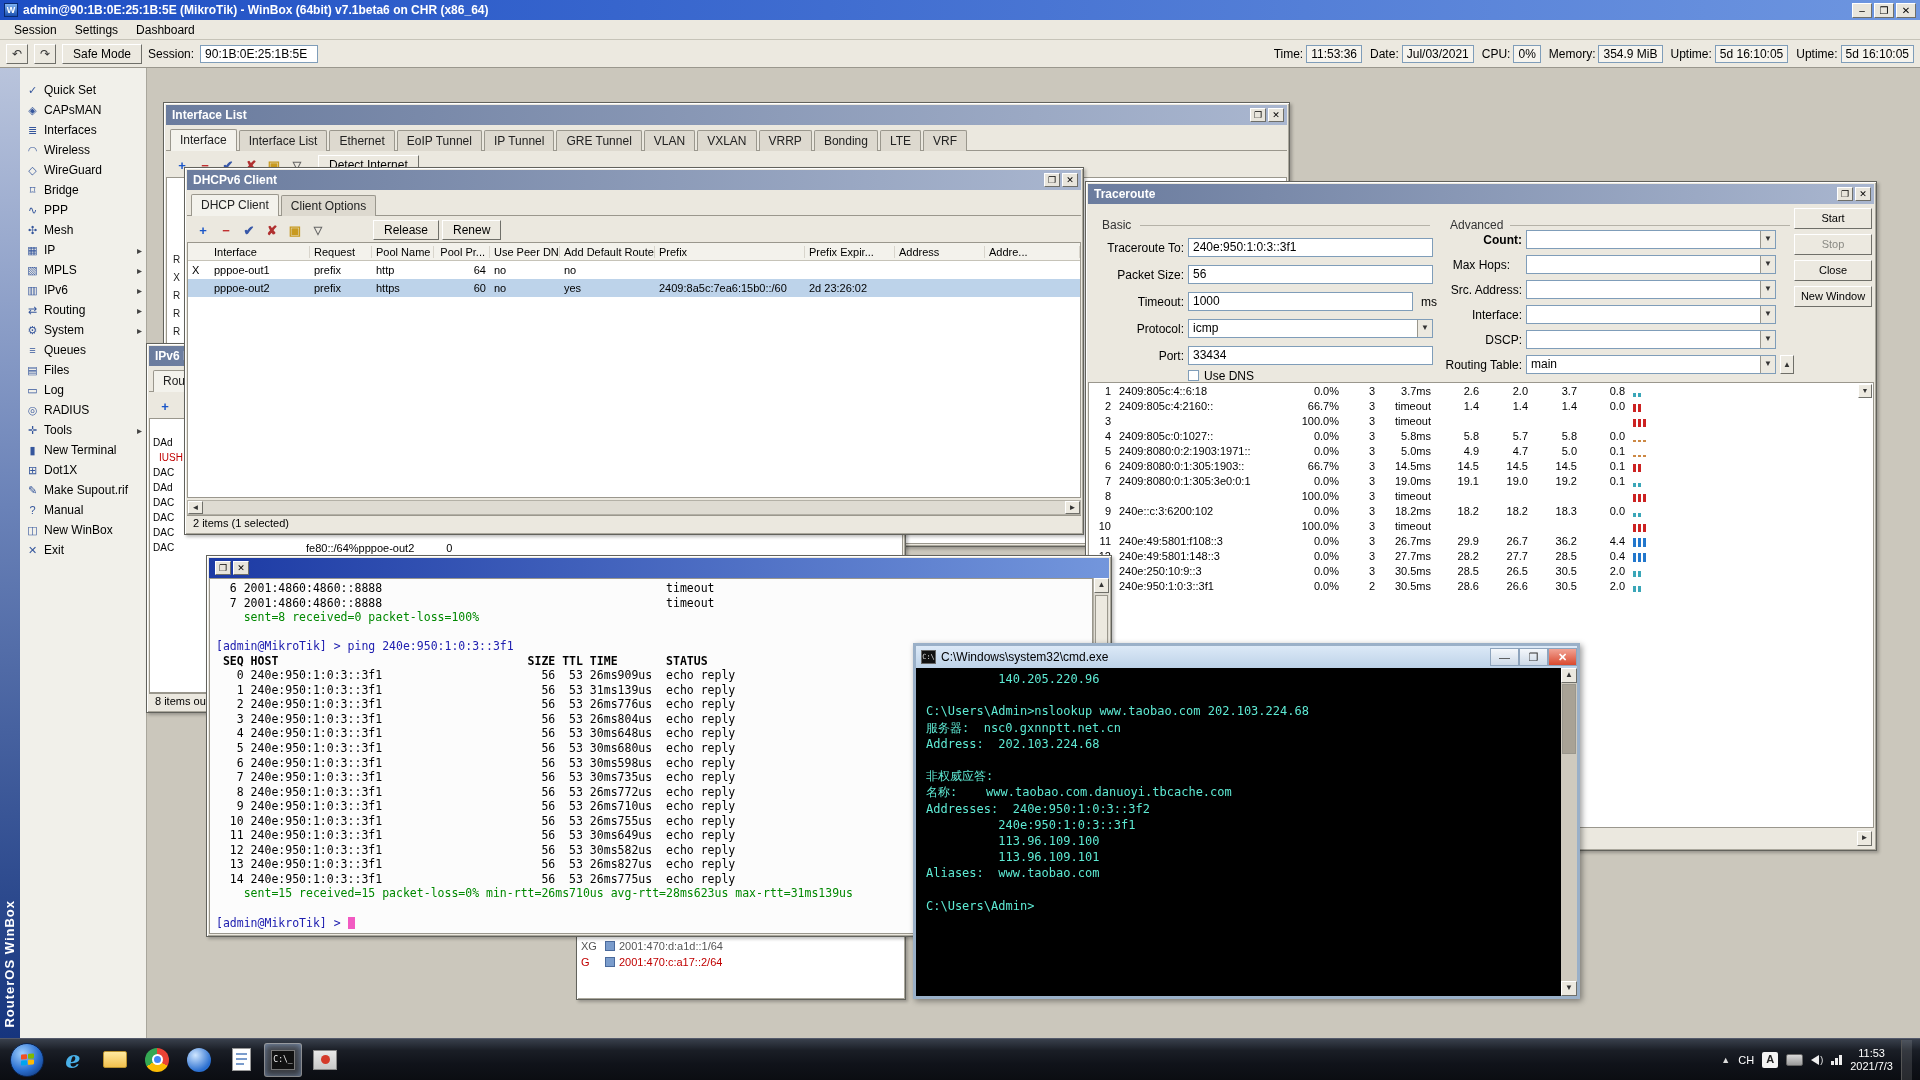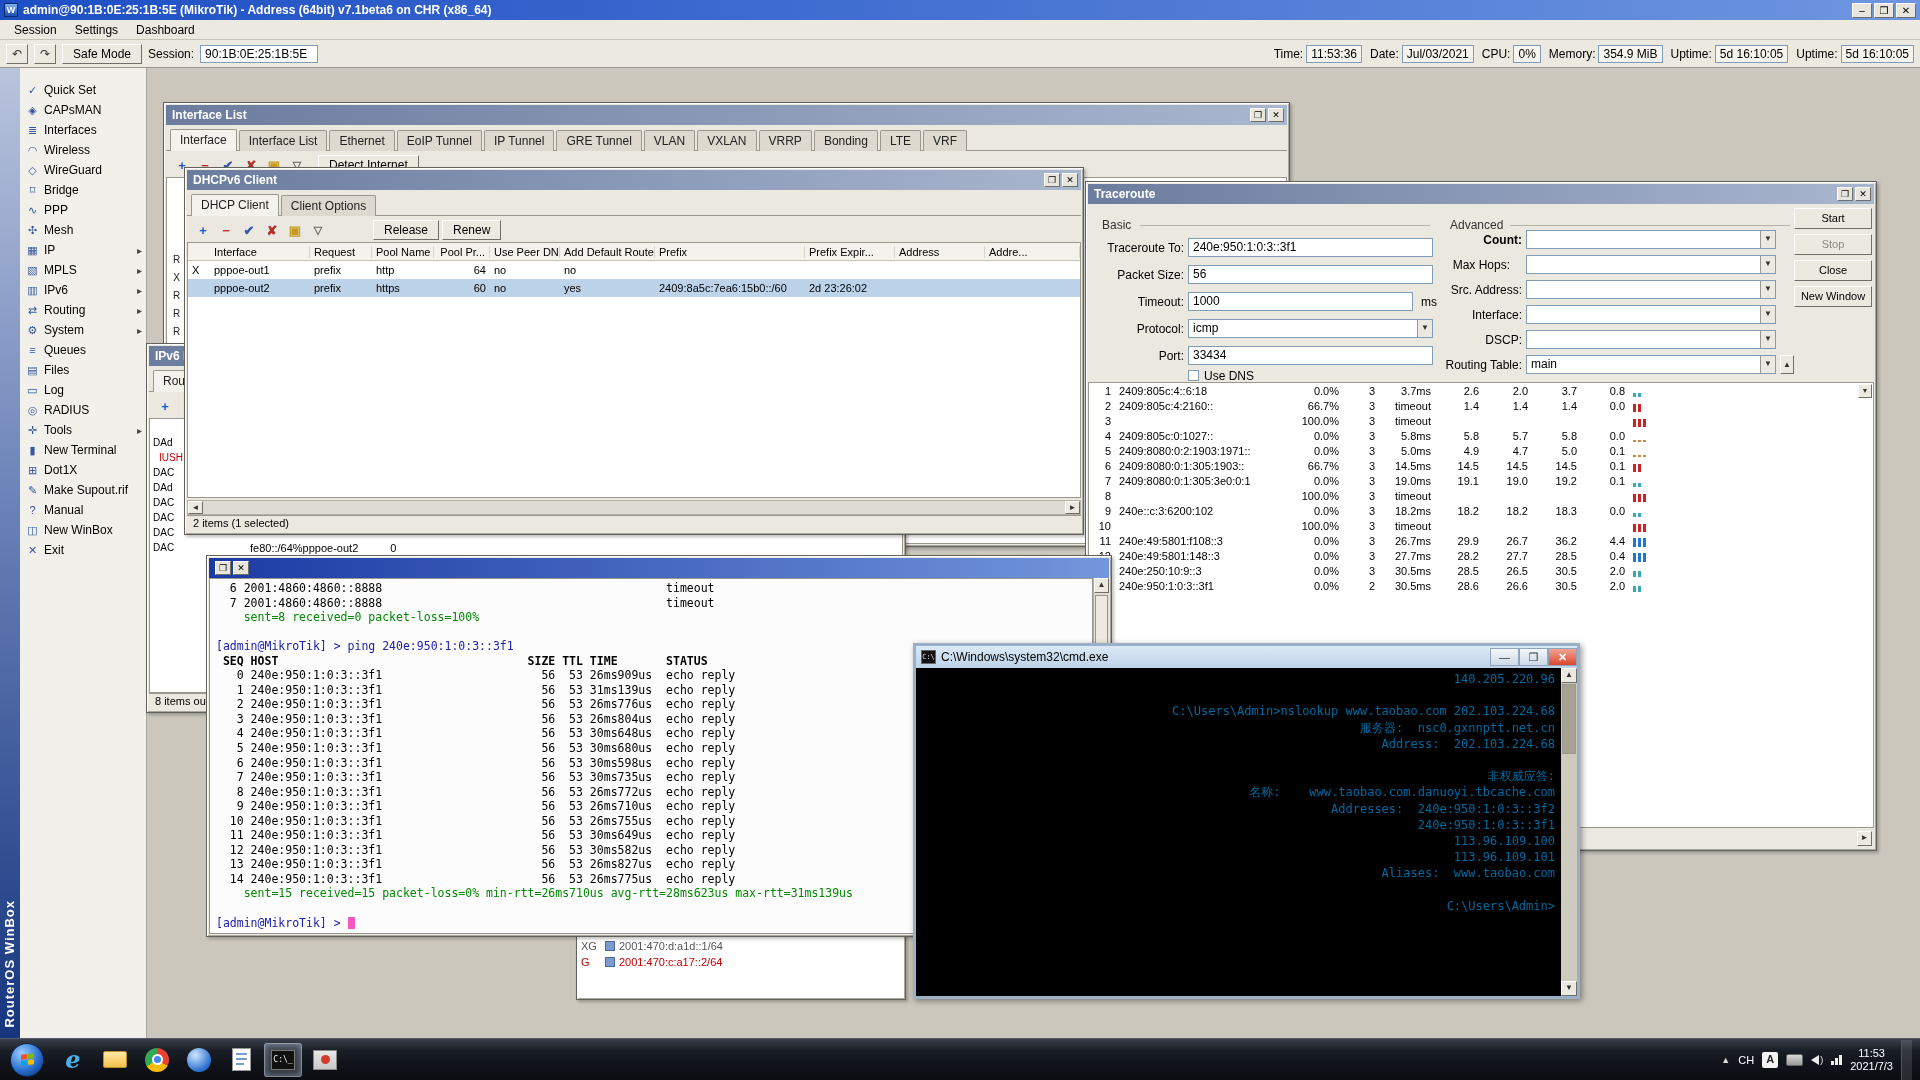--- a/index.html
+++ b/index.html
@@ -101,22 +101,22 @@
 
   
   .cmdwin { border:3px solid #9ab0c8; background:#000; }
   .cmdtitle { height:22px; background:linear-gradient(#dce9f7,#bdd2e8); display:flex; align-items:center;
     gap:5px; padding:0 0 0 5px; font-size:12px; color:#000; }
   .cmdico { width:15px; height:14px; background:#111; border:1px solid #666; color:#ddd; font-size:7px;
     line-height:12px; text-align:center; font-family:"DejaVu Sans Mono",monospace; }
   .cmdbtn { width:29px; height:18px; font-size:11px; text-align:center; line-height:16px;
     background:linear-gradient(#f4f7fb,#cdd9e7); border:1px solid #8ea4bd; color:#333; }
   .cmdbtn.close { background:linear-gradient(#f2a394,#d9492f); color:#fff; font-weight:bold; }
-  .cmdpre { margin:0; padding:3px 22px; font-family:"DejaVu Sans Mono",monospace; font-size:12px;
-    line-height:16.2px; white-space:pre; color:#0369a1;text-align:right; }
+  .cmdpre { margin:0; padding:3px 10px; font-family:"DejaVu Sans Mono",monospace; font-size:12px;
+    line-height:16.2px; white-space:pre; color:#5eead4; }
   .cmdscroll { position:absolute; top:22px; right:0; bottom:0; width:16px; background:#cfcabe; }
 
   
   .taskbar { position:absolute; left:0; top:1038px; width:1920px; height:42px;
     background:linear-gradient(#39404c 0%,#1a1e26 28%,#10131a 60%,#0b0d12 100%);
     border-top:1px solid #53596a; display:flex; align-items:center; padding:0 4px; gap:4px; color:#fff; }
   .orb { width:34px; height:34px; border-radius:50%; margin:0 6px;
     background:radial-gradient(circle at 35% 30%,#9fd0ff,#2a6fd0 55%,#0a2a66 100%);
     border:1px solid #0a2450; display:flex; align-items:center; justify-content:center; }
   .flag { display:grid; grid-template-columns:6px 6px; grid-template-rows:5px 5px; gap:1px; transform:skewY(-6deg); }
@@ -130,21 +130,21 @@
   .showdesk { width:11px; height:40px; background:rgba(255,255,255,.12); border-left:1px solid #555; }
 
   .flagcol { position:absolute; font-size:10px; color:#222; }
   .flagcol div { height:18px; display:flex; align-items:center; justify-content:center; }
 </style>
 </head>
 <body>
 
 <div class="main-title">
   <span class="app-ico">W</span>
-  <span class="main-title-text">admin@90:1B:0E:25:1B:5E (MikroTik) - Address (64bit) v7.1beta6 on CHR (x86_64)</span>
+  <span class="main-title-text">admin@90:1B:0E:25:1B:5E (MikroTik) - WinBox (64bit) v7.1beta6 on CHR (x86_64)</span>
   <span class="cap-btns">
     <span class="cap">–</span>
     <span class="cap">❐</span>
     <span class="cap">✕</span>
   </span>
 </div>
 <div class="menubar" id="menubar">
     <span class="menu-item">Session</span>
     <span class="menu-item">Settings</span>
     <span class="menu-item">Dashboard</span>
@@ -357,21 +357,21 @@
           <span style="width: 36px; padding-left: 3px;">DAC</span>
         </div>
         <div style="height: 15px; display: flex; align-items: center; font-size: 10px;">
           <span style="width: 36px; padding-left: 3px;">DAC</span>
         </div>
         <div style="height: 15px; display: flex; align-items: center; font-size: 10px;">
           <span style="width: 36px; padding-left: 3px;">DAC</span>
         </div>
         <div style="height: 15px; display: flex; align-items: center; font-size: 10px;">
           <span style="width: 36px; padding-left: 3px;">DAC</span>
-          <span style="margin-left: 64px; font-size: 11px;">fe80::/64%pppoe-out2</span>
+          <span style="margin-left: 120px; font-size: 11px;">fe80::/64%pppoe-out2</span>
           <span style="margin-left: 32px; font-size: 11px;">0</span>
         </div>
       </div>
   </div>
   <div class="statusbar">8 items out o</div>
 </div>
 
 <div class="win" style="left:576px;top:700px;width:330px;height:300px;z-index:25;background:#fff">
   <div id="addr-rows" style="position:absolute;left:0;top:237px;right:0">
       <div style="height: 16px; display: flex; align-items: center; gap: 4px; padding-left: 4px; font-size: 11px; color: rgb(85, 85, 85);">

